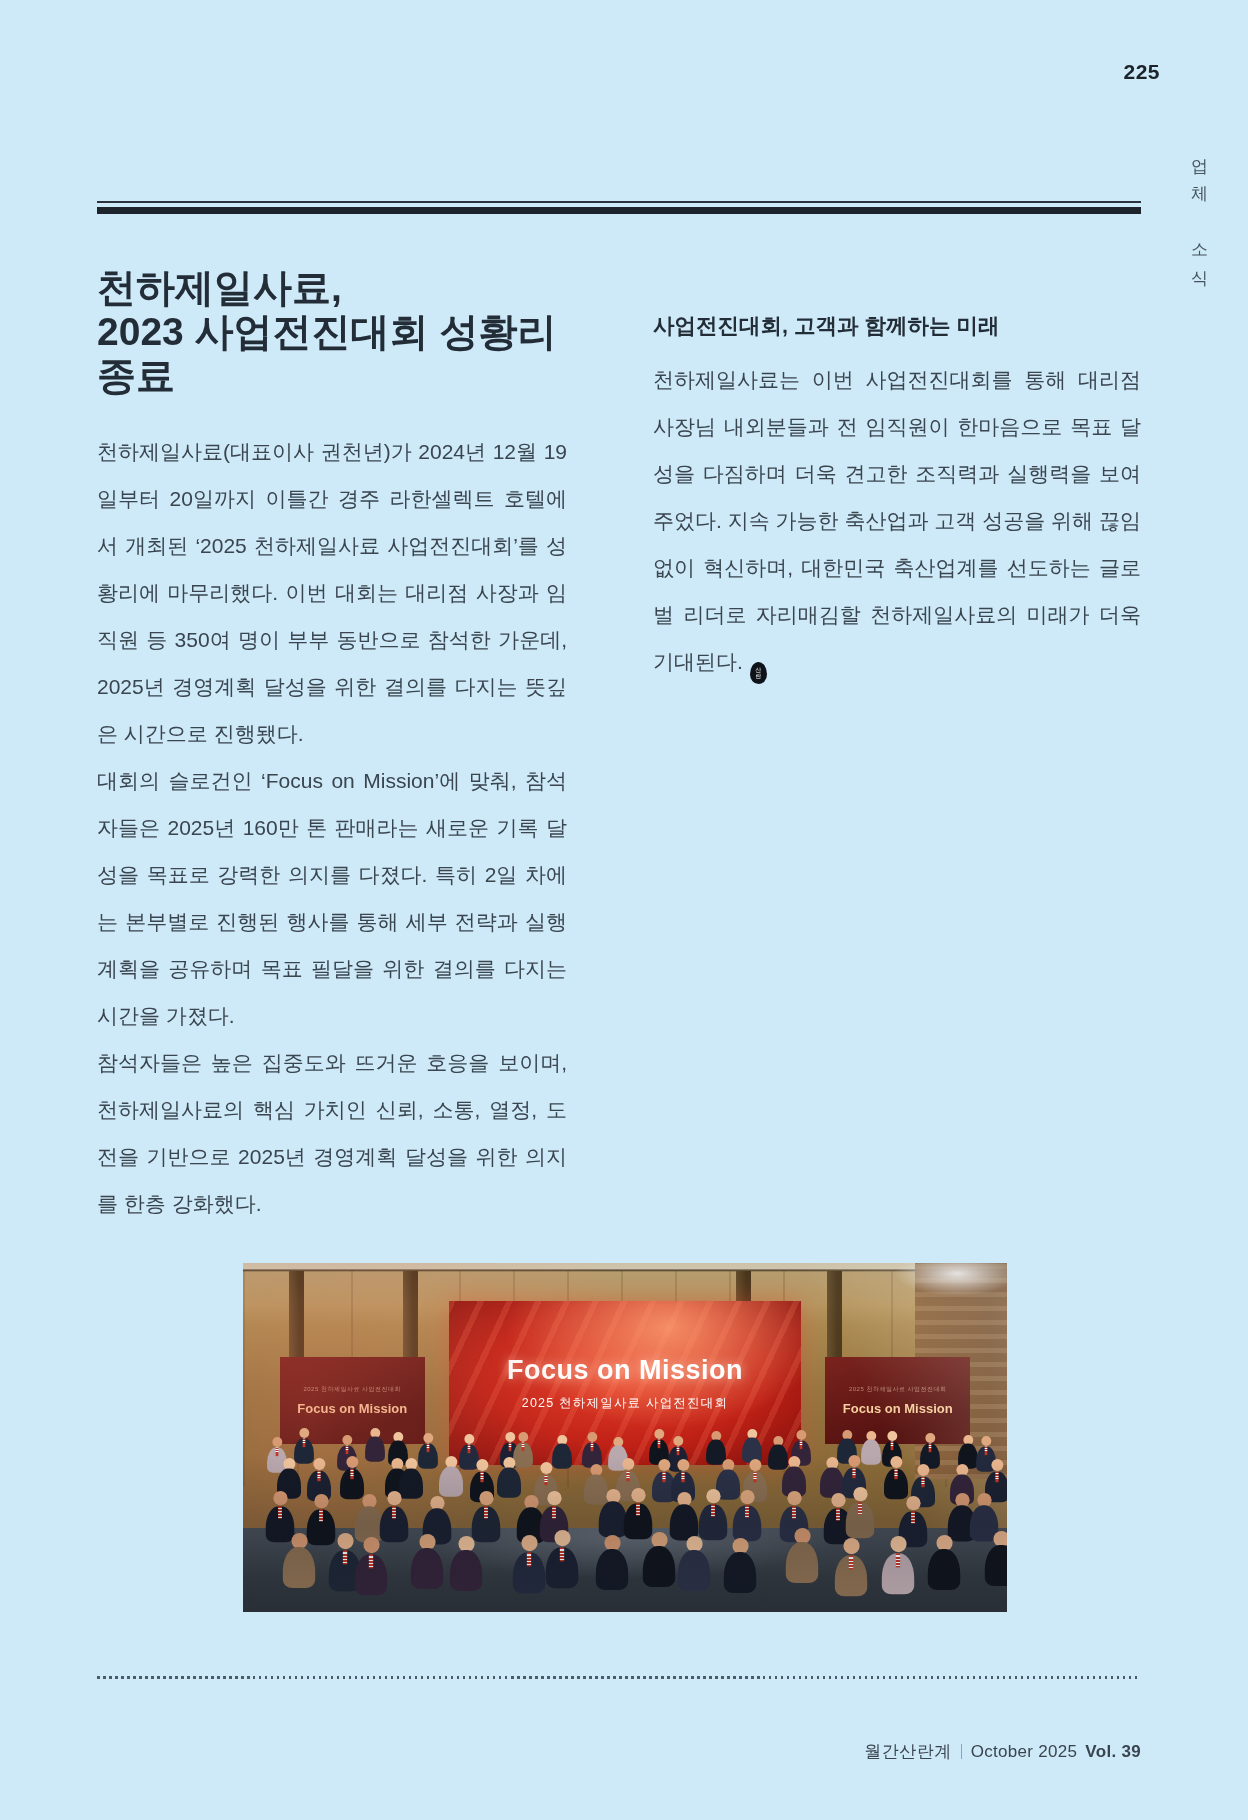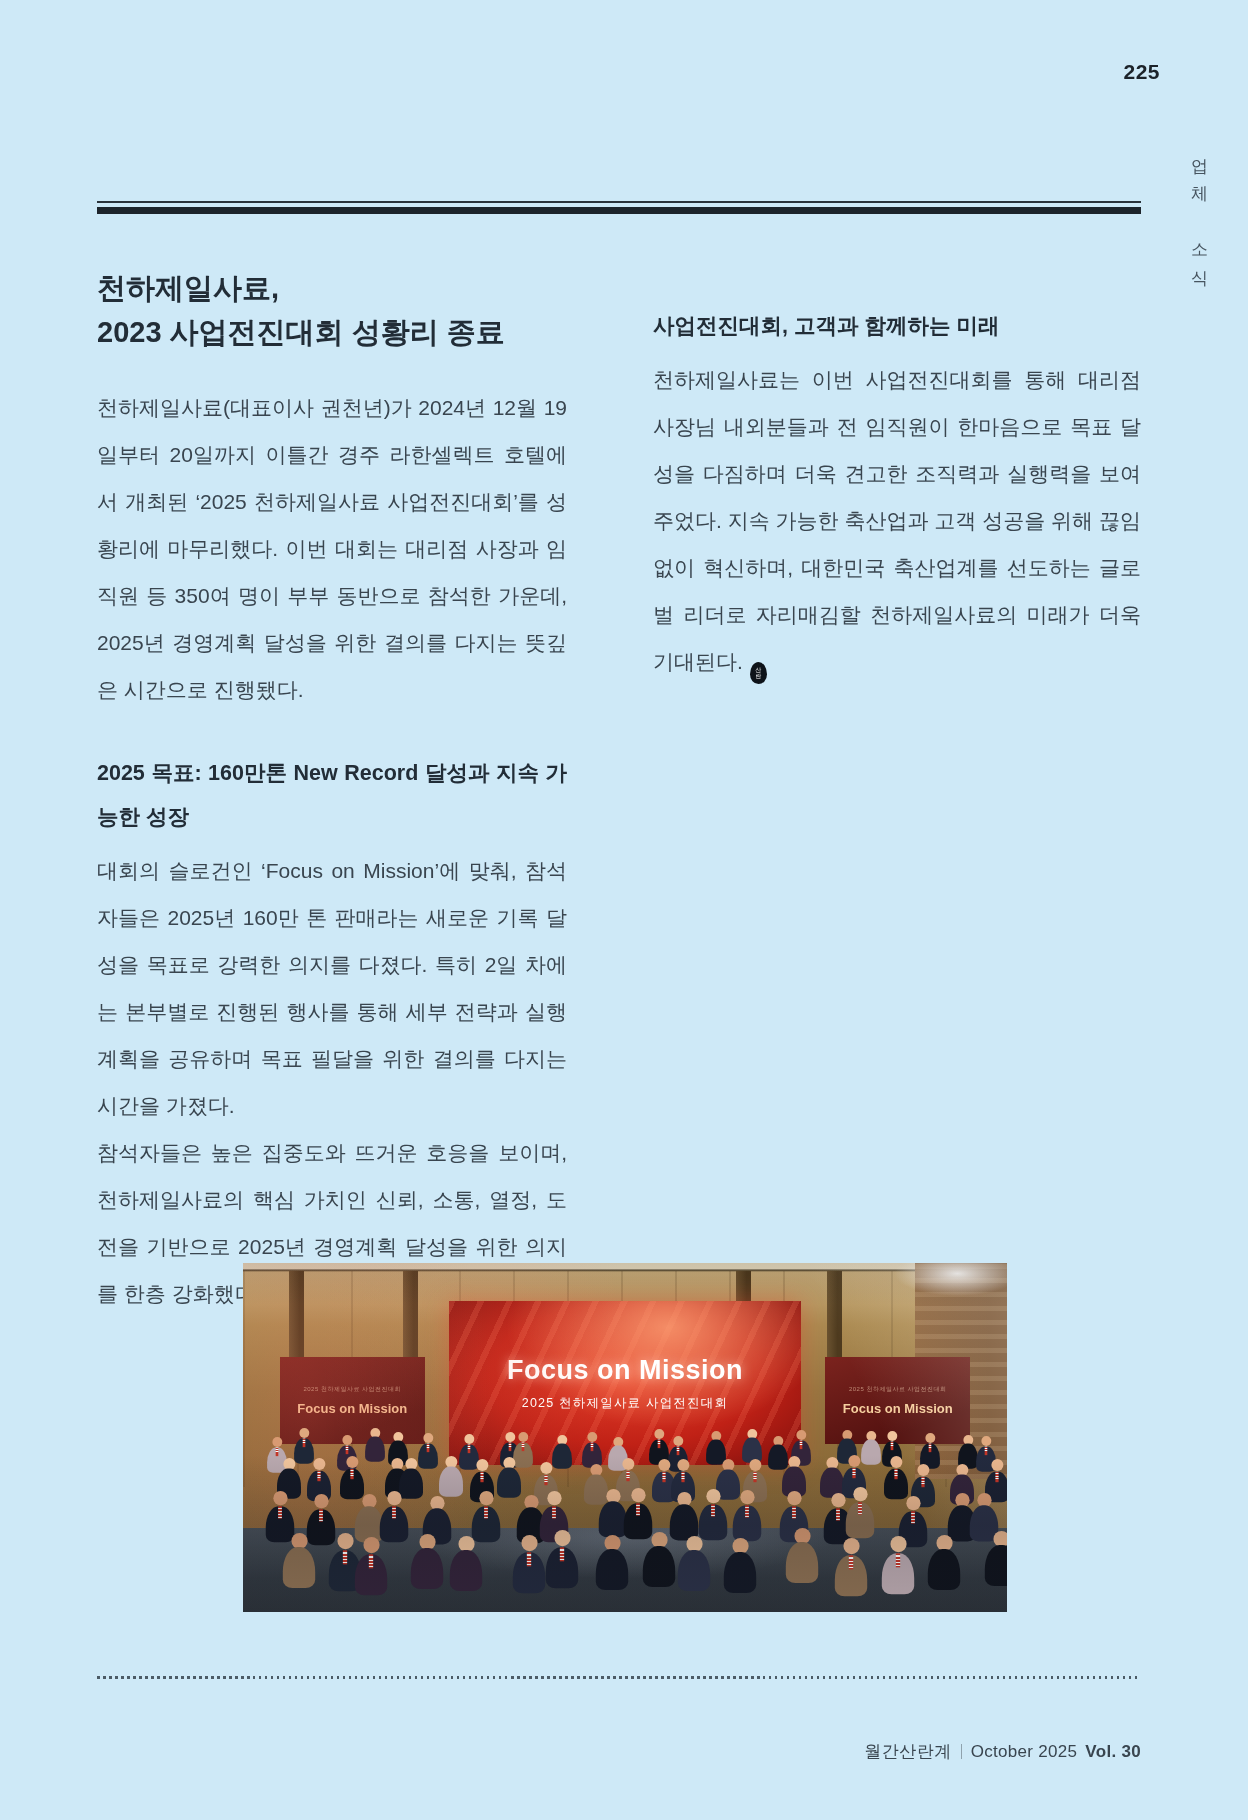--- a/index.html
+++ b/index.html
@@ -15,21 +15,21 @@
   .m-bold{font-size:47px;font-weight:800;color:#14181d;letter-spacing:-1px;margin-left:4px;display:inline-block;transform:scaleX(.96);}
   .rules{position:absolute;left:97px;right:107px;top:201px;height:13px;
     background:linear-gradient(180deg,#2a333b 0,#2a333b 2px,rgba(0,0,0,0) 2px,rgba(0,0,0,0) 6px,#1d242b 6px,#1d242b 13px);}
   .side-label{position:absolute;right:40px;top:146px;writing-mode:vertical-rl;font-size:17px;color:#46545f;letter-spacing:10px;line-height:1;}
   .side-label .g2{margin-top:16px;}
 
   
   .columns{position:absolute;left:97px;top:266px;width:1044px;display:flex;gap:86px;}
   .col-left{width:470px;}
   .col-right{width:488px;}
-  .article-title{margin:0 0 30px;font-size:29px;font-weight:700;line-height:44px;color:#222d37;}
+  .article-title{margin:0 0 30px;font-size:39px;font-weight:700;line-height:44px;color:#222d37;}
   .article-title .t-line{display:block;}
   p.body{margin:0;font-size:21px;line-height:47px;color:#39454f;text-align:justify;}
   h3.sub{margin:38px 0 8px;font-size:21.5px;font-weight:700;line-height:44px;color:#222d37;text-align:justify;}
   h3.sub.first{margin-top:2px;}
   .endmark{display:inline-flex;flex-direction:column;align-items:center;justify-content:center;
     width:17px;height:22px;background:#0e1319;border-radius:50% 50% 50% 50%/56% 56% 44% 44%;
     vertical-align:-3px;margin-left:7px;}
   .endmark span{color:#ffffff;font-size:6px;line-height:6px;display:block;}
 
   
@@ -96,21 +96,20 @@
     <span class="g2">소식</span>
   </div>
 
   <div class="columns">
     <div class="col col-left">
       <h1 class="article-title">
         <span class="t-line">천하제일사료,</span>
         <span class="t-line">2023 사업전진대회 성황리 종료</span>
       </h1>
       <p class="body">천하제일사료(대표이사 권천년)가 2024년 12월 19일부터 20일까지 이틀간 경주 라한셀렉트 호텔에서 개최된 ‘2025 천하제일사료 사업전진대회’를 성황리에 마무리했다. 이번 대회는 대리점 사장과 임직원 등 350여 명이 부부 동반으로 참석한 가운데, 2025년 경영계획 달성을 위한 결의를 다지는 뜻깊은 시간으로 진행됐다.</p>
-      <h3 class="sub">2025 목표: 160만톤 New Record 달성과 지속 가능한 성장</h3>
       <p class="body">대회의 슬로건인 ‘Focus on Mission’에 맞춰, 참석자들은 2025년 160만 톤 판매라는 새로운 기록 달성을 목표로 강력한 의지를 다졌다. 특히 2일 차에는 본부별로 진행된 행사를 통해 세부 전략과 실행 계획을 공유하며 목표 필달을 위한 결의를 다지는 시간을 가졌다.</p>
       <p class="body">참석자들은 높은 집중도와 뜨거운 호응을 보이며, 천하제일사료의 핵심 가치인 신뢰, 소통, 열정, 도전을 기반으로 2025년 경영계획 달성을 위한 의지를 한층 강화했다.</p>
     </div>
     <div class="col col-right">
       <h3 class="sub">사업전진대회, 고객과 함께하는 미래</h3>
       <p class="body"><span>천하제일사료는 이번 사업전진대회를 통해 대리점 사장님 내외분들과 전 임직원이 한마음으로 목표 달성을 다짐하며 더욱 견고한 조직력과 실행력을 보여주었다. 지속 가능한 축산업과 고객 성공을 위해 끊임없이 혁신하며, 대한민국 축산업계를 선도하는 글로벌 리더로 자리매김할 천하제일사료의 미래가 더욱 기대된다.</span><span class="endmark">
             <span>산</span>
             <span>란</span>
           </span></p>
     </div>
@@ -556,16 +555,16 @@
       </div>
     <div class="vignette"></div>
   </div>
 
   <div class="dotline"></div>
 
   <div class="footer">
     <span class="f-mag">월간산란계</span>
     <span class="f-sep"></span>
     <span class="f-issue">October 2025</span>
-    <span class="f-vol">Vol. 30</span>
+    <span class="f-vol">Vol. 39</span>
   </div>
 
 </div>
 
 </body></html>

